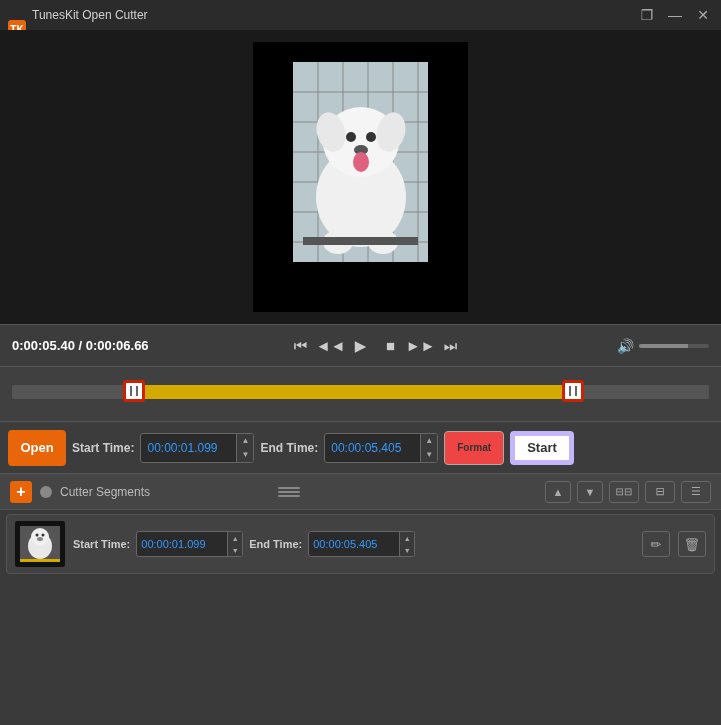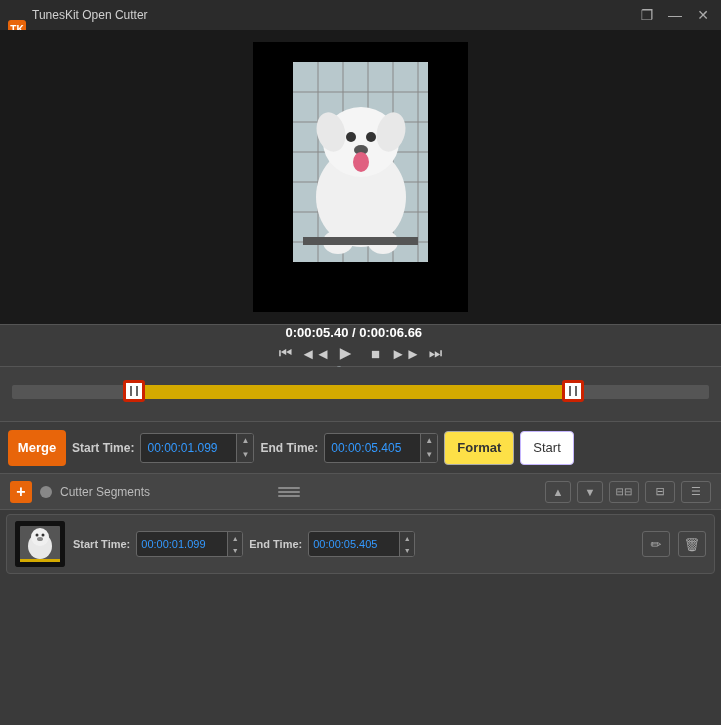--- a/index.html
+++ b/index.html
@@ -80,21 +80,20 @@
 
     
     #controls-bar {
       background: #3c3c3c;
       height: 42px;
       display: flex;
       align-items: center;
       padding: 0 12px;
       justify-content: space-between;
       border-bottom: 1px solid #555;
-      flex-direction: column;
     }
     #time-display {
       color: #ffffff;
       font-size: 13px;
       font-weight: bold;
       min-width: 150px;
     }
     #playback-controls {
       display: flex;
       align-items: center;
@@ -249,41 +248,41 @@
       height: 14px;
       width: 16px;
       cursor: pointer;
       display: flex;
       align-items: center;
       justify-content: center;
       padding: 0;
     }
 
     #format-btn {
-      background: #fde047;
+      background: #ef4444;
       color: #333;
       border: 1px solid #aaa;
       border-radius: 4px;
       height: 34px;
       padding: 0 12px;
-      font-size: 13px;
+      font-size: 10px;
       font-weight: bold;
       cursor: pointer;
       white-space: nowrap;
     }
 
     #start-btn {
       background: white;
       color: #333;
-      border: 1px solid #c4b5fd;
+      border: 5px solid #c4b5fd;
       border-radius: 4px;
       height: 34px;
       padding: 0 12px;
       font-size: 13px;
-      font-weight: normal;
+      font-weight: bold;
       cursor: pointer;
       white-space: nowrap;
     }
 
     
     #segments-area {
       background: #3a3a3a;
       flex: 1;
       overflow-y: auto;
     }
@@ -525,21 +524,21 @@
     <div id="timeline-left-handle">
       <div class="handle-inner"></div>
     </div>
     <div id="timeline-right-handle">
       <div class="handle-inner"></div>
     </div>
   </div>
 </div>
 
 <div id="cut-controls-bar">
-  <button id="open-btn">Merge</button>
+  <button id="open-btn">Open</button>
 
   <span class="time-label">Start Time:</span>
   <div class="time-input-group">
     <input class="time-input" type="text" value="00:00:01.099" style="">
     <div class="time-spinner">
       <button class="spinner-btn">▲</button>
       <button class="spinner-btn">▼</button>
     </div>
   </div>
 

